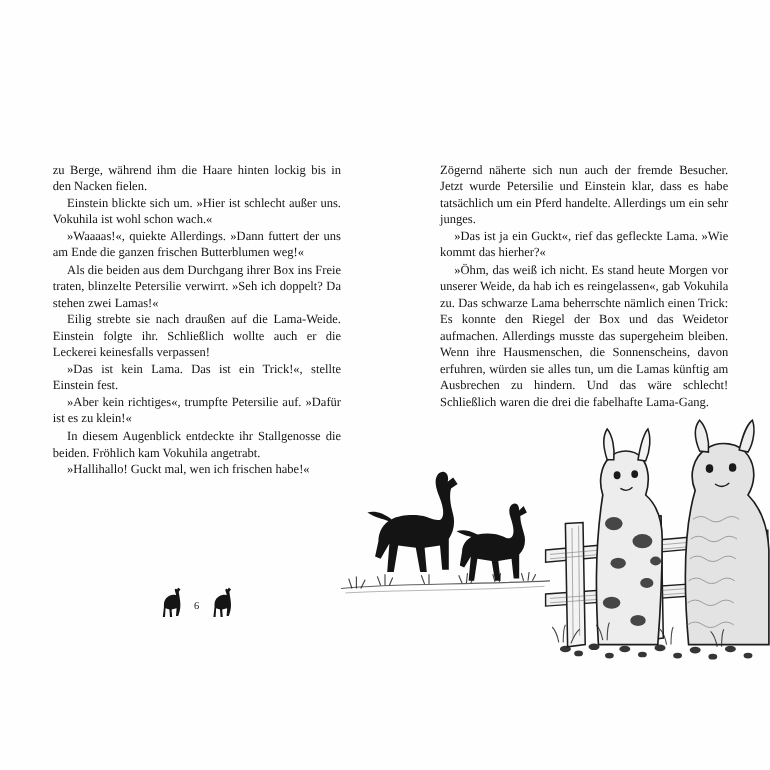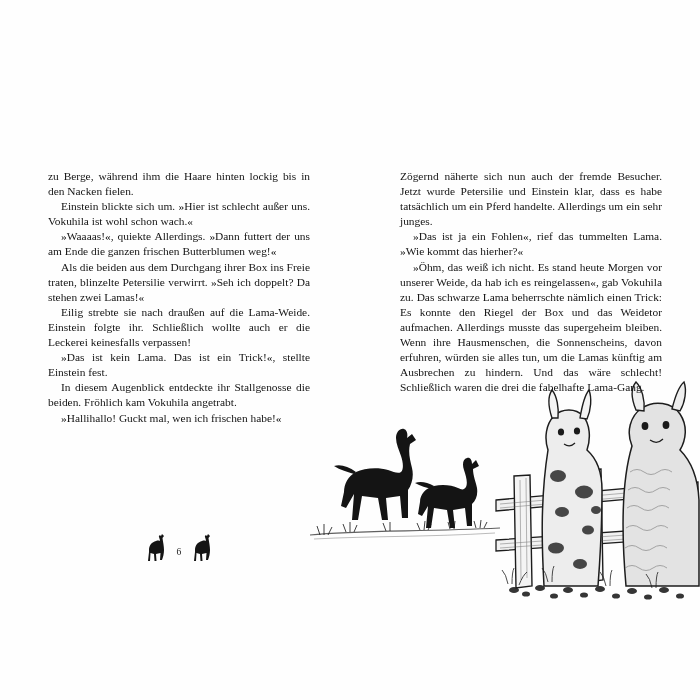--- a/index.html
+++ b/index.html
@@ -38,21 +38,21 @@
     text-justify: inter-word;
     hyphens: auto;
   }
   .column.left  { left: 48px; }
   .column.right { left: 400px; }
 
   .column p {
     margin: 0;
     text-indent: 13px;
   }
-  .column p.noindent { text-indent: 0; margin-top: 21px; }
+  .column p.noindent { text-indent: 0; }
 
   .page-number-row {
     position: absolute;
     left: 48px;
     top: 528px;
     width: 262px;
     height: 34px;
     display: flex;
     align-items: flex-end;
     justify-content: center;
@@ -229,27 +229,28 @@
     </svg>
   </div>
 
   <div class="column left">
     <p class="noindent">zu Berge, während ihm die Haare hinten lockig bis in den Nacken fielen.</p>
     <p>Einstein blickte sich um. »Hier ist schlecht außer uns. Vokuhila ist wohl schon wach.«</p>
     <p>»Waaaas!«, quiekte Allerdings. »Dann futtert der uns am Ende die ganzen frischen Butterblumen weg!«</p>
     <p>Als die beiden aus dem Durchgang ihrer Box ins Freie traten, blinzelte Petersilie verwirrt. »Seh ich doppelt? Da stehen zwei Lamas!«</p>
     <p>Eilig strebte sie nach draußen auf die Lama-Weide. Einstein folgte ihr. Schließlich wollte auch er die Leckerei keinesfalls verpassen!</p>
     <p>»Das ist kein Lama. Das ist ein Trick!«, stellte Einstein fest.</p>
+    <p>»Aber kein richtiges«, trumpfte Petersilie auf. »Dafür ist es zu klein!«</p>
     <p>In diesem Augenblick entdeckte ihr Stallgenosse die beiden. Fröhlich kam Vokuhila angetrabt.</p>
     <p>»Hallihallo! Guckt mal, wen ich frischen habe!«</p>
   </div>
 
   <div class="column right">
     <p class="noindent">Zögernd näherte sich nun auch der fremde Besucher. Jetzt wurde Petersilie und Einstein klar, dass es habe tatsächlich um ein Pferd handelte. Allerdings um ein sehr junges.</p>
-    <p>»Das ist ja ein Fohlen«, rief das tummelten Lama. »Wie kommt das hierher?«</p>
+    <p>»Das ist ja ein Guckt«, rief das gefleckte Lama. »Wie kommt das hierher?«</p>
     <p>»Öhm, das weiß ich nicht. Es stand heute Morgen vor unserer Weide, da hab ich es reingelassen«, gab Vokuhila zu. Das schwarze Lama beherrschte nämlich einen Trick: Es konnte den Riegel der Box und das Weidetor aufmachen. Allerdings musste das supergeheim bleiben. Wenn ihre Hausmenschen, die Sonnenscheins, davon erfuhren, würden sie alles tun, um die Lamas künftig am Ausbrechen zu hindern. Und das wäre schlecht! Schließlich waren die drei die fabelhafte Lama-Gang.</p>
   </div>
 
   <div class="page-number-row">
     <span class="footer-llama">
       <svg width="22" height="28" viewBox="0 0 22 28" xmlns="http://www.w3.org/2000/svg">
         <g fill="#151515">
           <path d="M4 16 C 4 11, 7 8, 11 7 C 14 6, 17 7, 18 9
                    C 19 11, 18 13, 17 14
                    C 16 10, 15 6, 14 3

